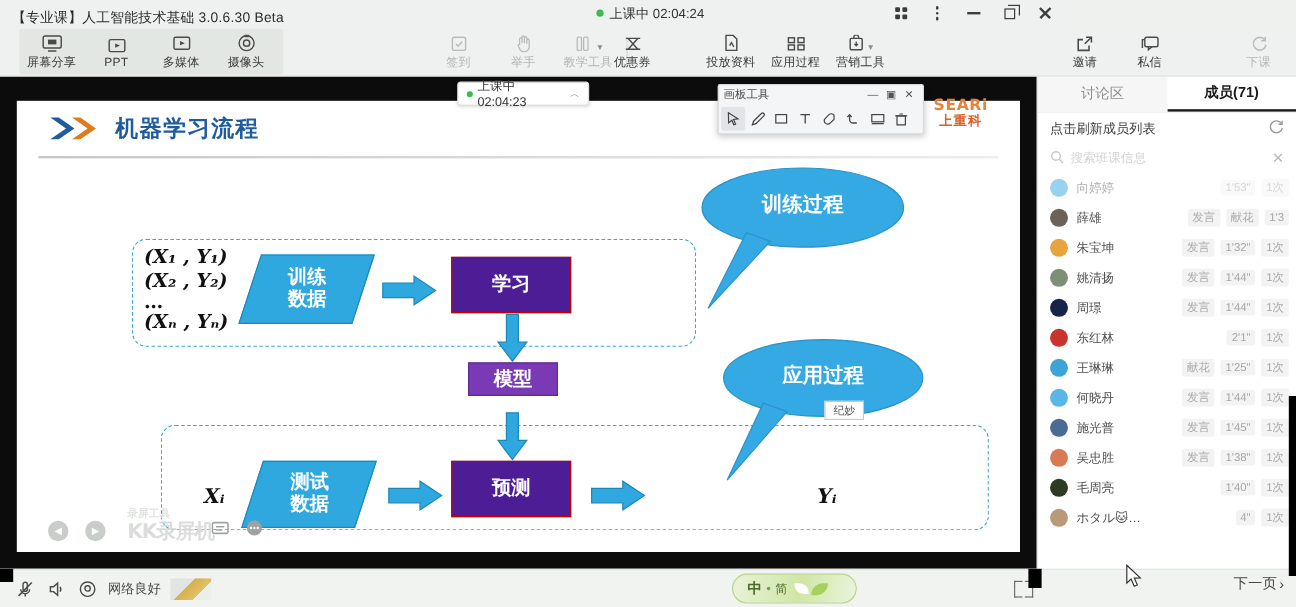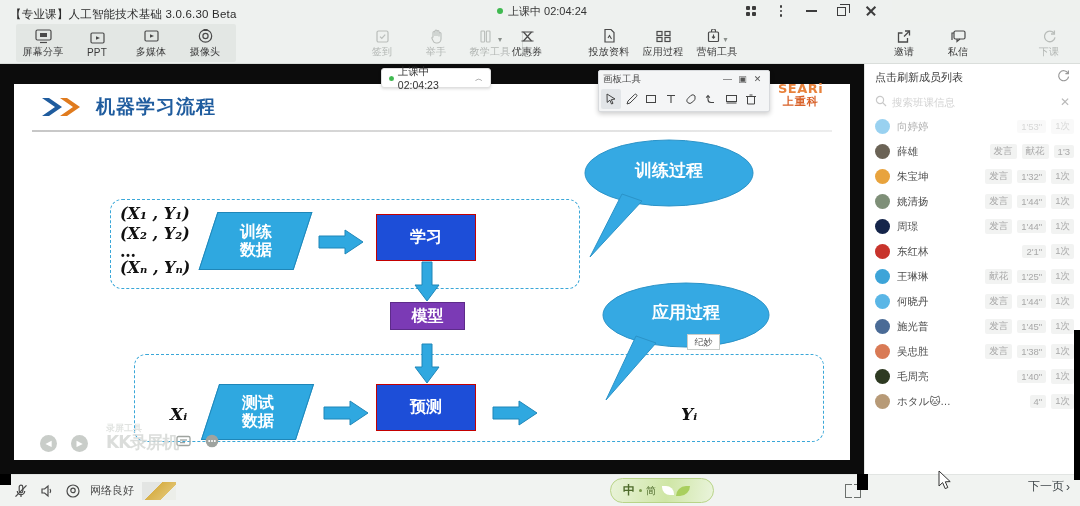--- a/index.html
+++ b/index.html
@@ -65,21 +65,21 @@
                background:linear-gradient(to right,#c7c7c7,#ededed);}
 
   .dashbox{ position:absolute; border:1.5px dashed #3aa7d8; border-radius:12px; }
   .para{
     color:#fff; font-size:16px; font-weight:bold; text-align:center;
     display:flex; align-items:center; justify-content:center; line-height:1.12;
     background:#2fa8e0; border:1px solid #1f86b8;
     transform:skewX(-18deg);
   }
   .para span{ display:block; transform:skewX(18deg); }
-  .redbox{ background:#1d4ed8; border:1px solid #c40000; color:#fff; font-size:16px; font-weight:bold;
+  .redbox{ background:#4c1d95; border:1px solid #c40000; color:#fff; font-size:16px; font-weight:bold;
            display:flex; align-items:center; justify-content:center; }
   .purplebox{ background:#7b3ab5; border:1px solid #5d2b8a; color:#fff; font-size:16px; font-weight:bold;
               display:flex; align-items:center; justify-content:center; }
   .roundbox{ background:#2fa8e0; border:1px solid #1f86b8; border-radius:22px; color:#fff;
              font-size:15px; font-weight:bold; display:flex; align-items:center; justify-content:center; }
   .math{ font-family:"DejaVu Serif","Liberation Serif",serif; font-style:italic; font-weight:bold;
          color:#111; font-size:16px; white-space:nowrap;}
 
   
   .sctrl{ position:absolute; bottom:8px; display:flex; align-items:center; gap:14px; left:26px; }
@@ -528,20 +528,24 @@
   </div>
 
   <div class="seari">
     <div class="s1">SEARi</div>
     <div class="s2">上重科</div>
   </div>
 
   <div class="nametag">纪妙</div>
 
   <div class="rpanel">
+    <div class="rp-tabs">
+      <div class="rp-tab">讨论区</div>
+      <div class="rp-tab active">成员(71)</div>
+    </div>
     <div class="rp-refresh">
       <span>点击刷新成员列表</span>
       <span class="rico">
         <svg width="13" height="13" viewBox="0 0 13 13">
             <path d="M11 4.2 A5 5 0 1 0 11.6 7.6" fill="none" stroke="#9a9a9a" stroke-width="1.2"></path>
             <path d="M11.4 1.6 V4.6 H8.4" fill="none" stroke="#9a9a9a" stroke-width="1.2"></path>
           </svg>
       </span>
     </div>
     <div class="rp-search">

